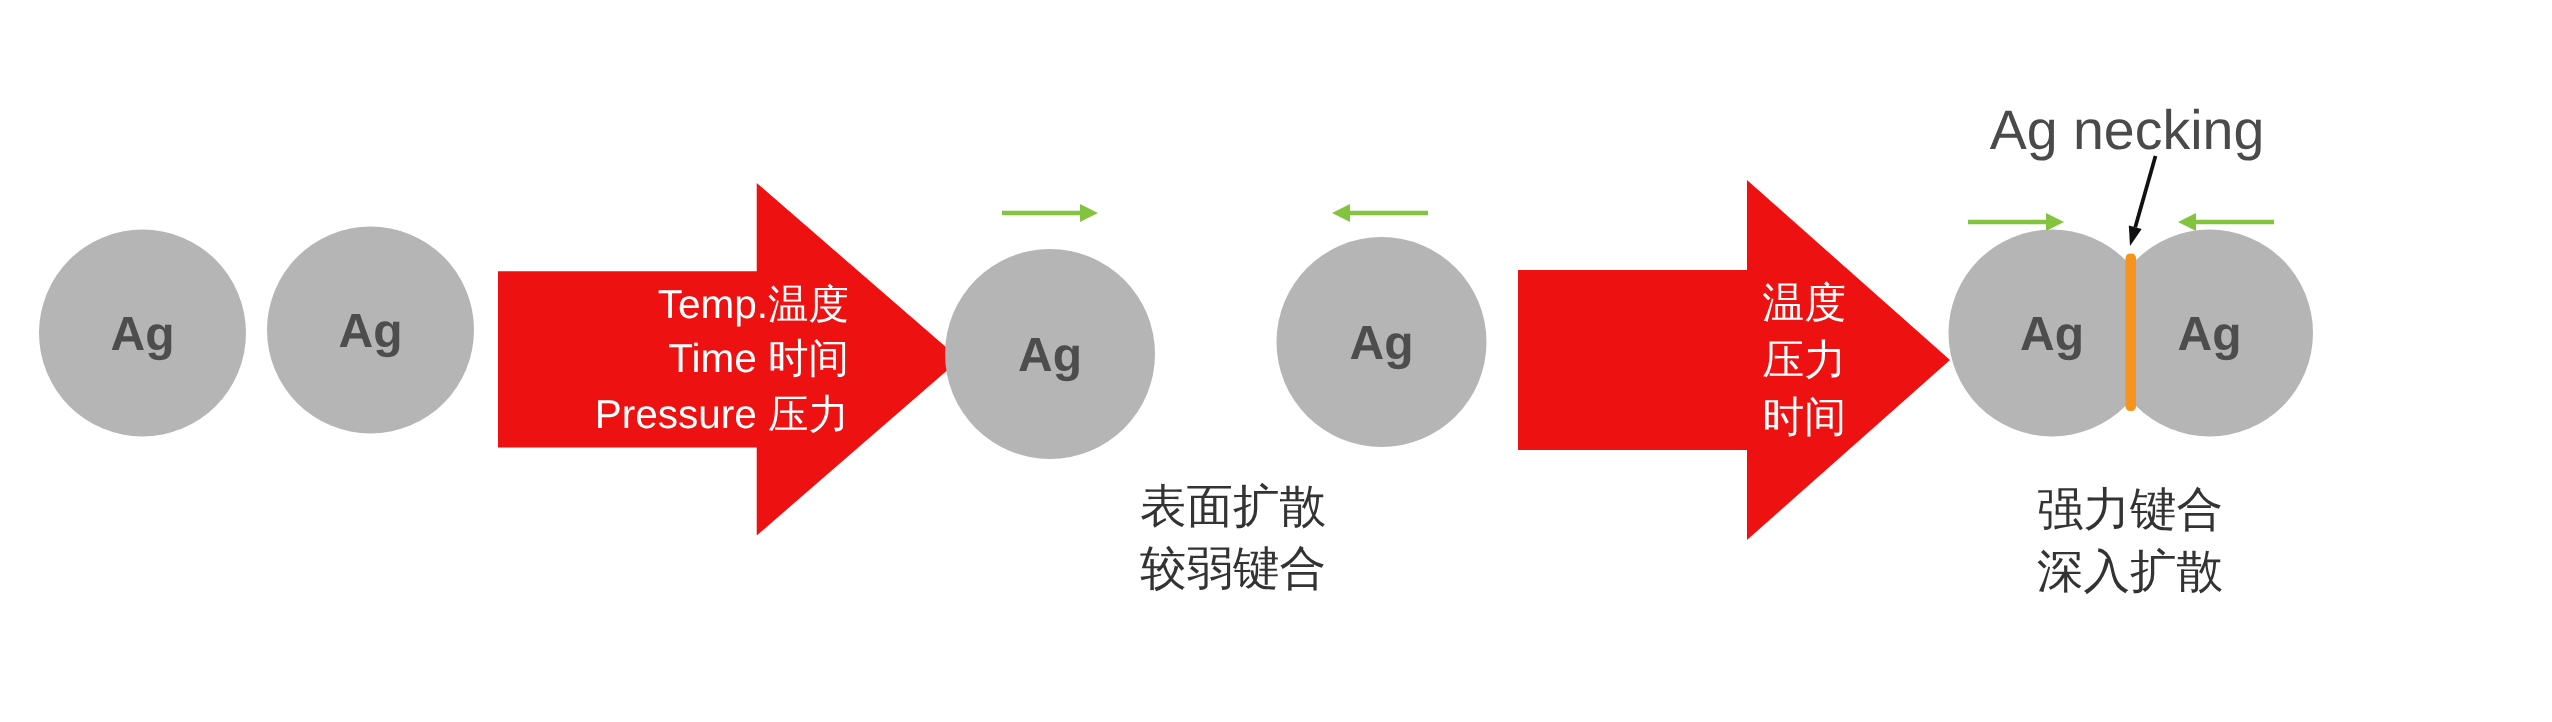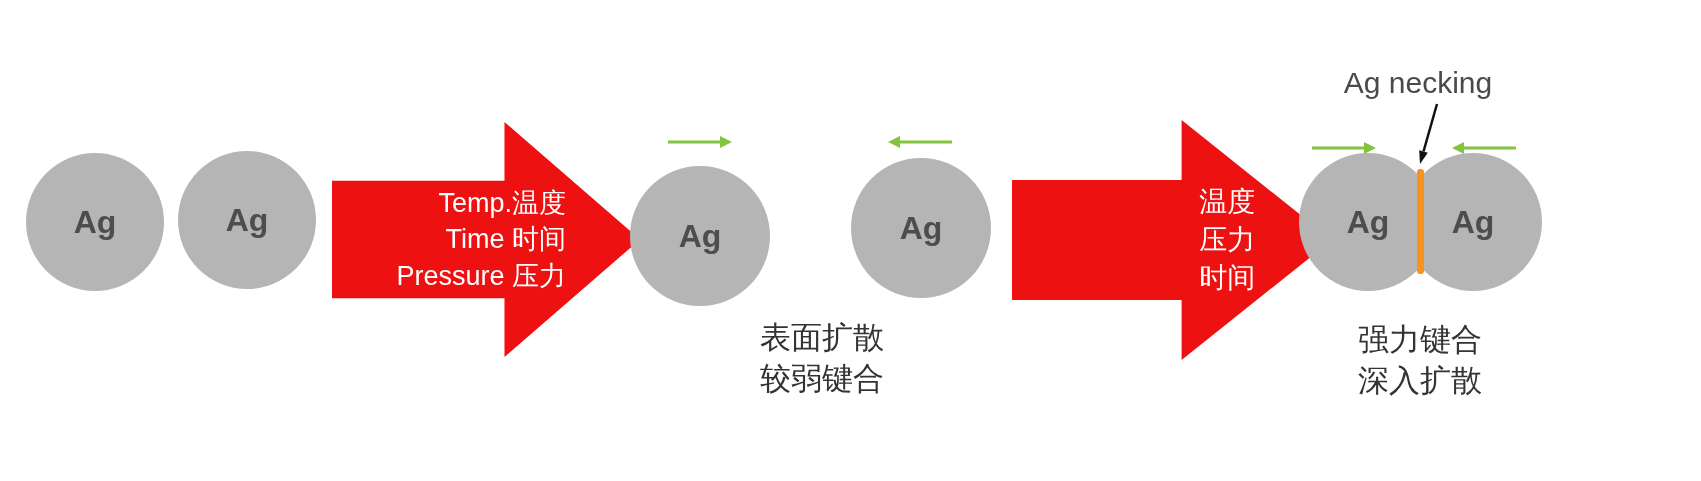--- a/index.html
+++ b/index.html
@@ -24,21 +24,21 @@
 
   .caption {
     position:absolute; text-align:center; color:#333333; font-size:31px; line-height:1.32;
   }
 
   .neck {
     position:absolute; width:7px; height:105px; background:#f7941d; border-radius:3px; z-index:5;
   }
 
   .label-top {
-    position:absolute; text-align:center; color:#4a4a4a; font-size:30px;
+    position:absolute; text-align:center; color:#4a4a4a; font-size:37px;
   }
 
   .svg-abs { position:absolute; z-index:6; }
 </style>
 </head>
 <body>
 
 <div class="canvas">
 
   <div class="particle" style="left:26px; top:153px;">
@@ -72,21 +72,21 @@
   <div class="particle big" style="left:851px; top:158px;">
     <span>Ag</span>
   </div>
 
   <div class="caption" style="left:712px; top:318px; width:220px;">
     <div>表面扩散</div>
     <div>较弱键合</div>
   </div>
 
   <div class="red-arrow" style="left:1012px; top:120px; width:288px; height:240px;
-              clip-path:polygon(0 25%, 53% 25%, 53% 0, 100% 50%, 53% 100%, 53% 75%, 0 75%);padding-left:32px;">
+              clip-path:polygon(0 25%, 53% 25%, 53% 0, 100% 50%, 53% 100%, 53% 75%, 0 75%);">
     <div class="arrow-text" style="font-size:28px;">
       <span>温度</span>
       <span>压力</span>
       <span>时间</span>
     </div>
   </div>
 
   <div class="label-top" style="left:1308px; top:66px; width:220px;">Ag necking</div>
 
   <svg class="svg-abs" style="left:1404px; top:102px;" width="40" height="70" viewBox="0 0 40 70">

